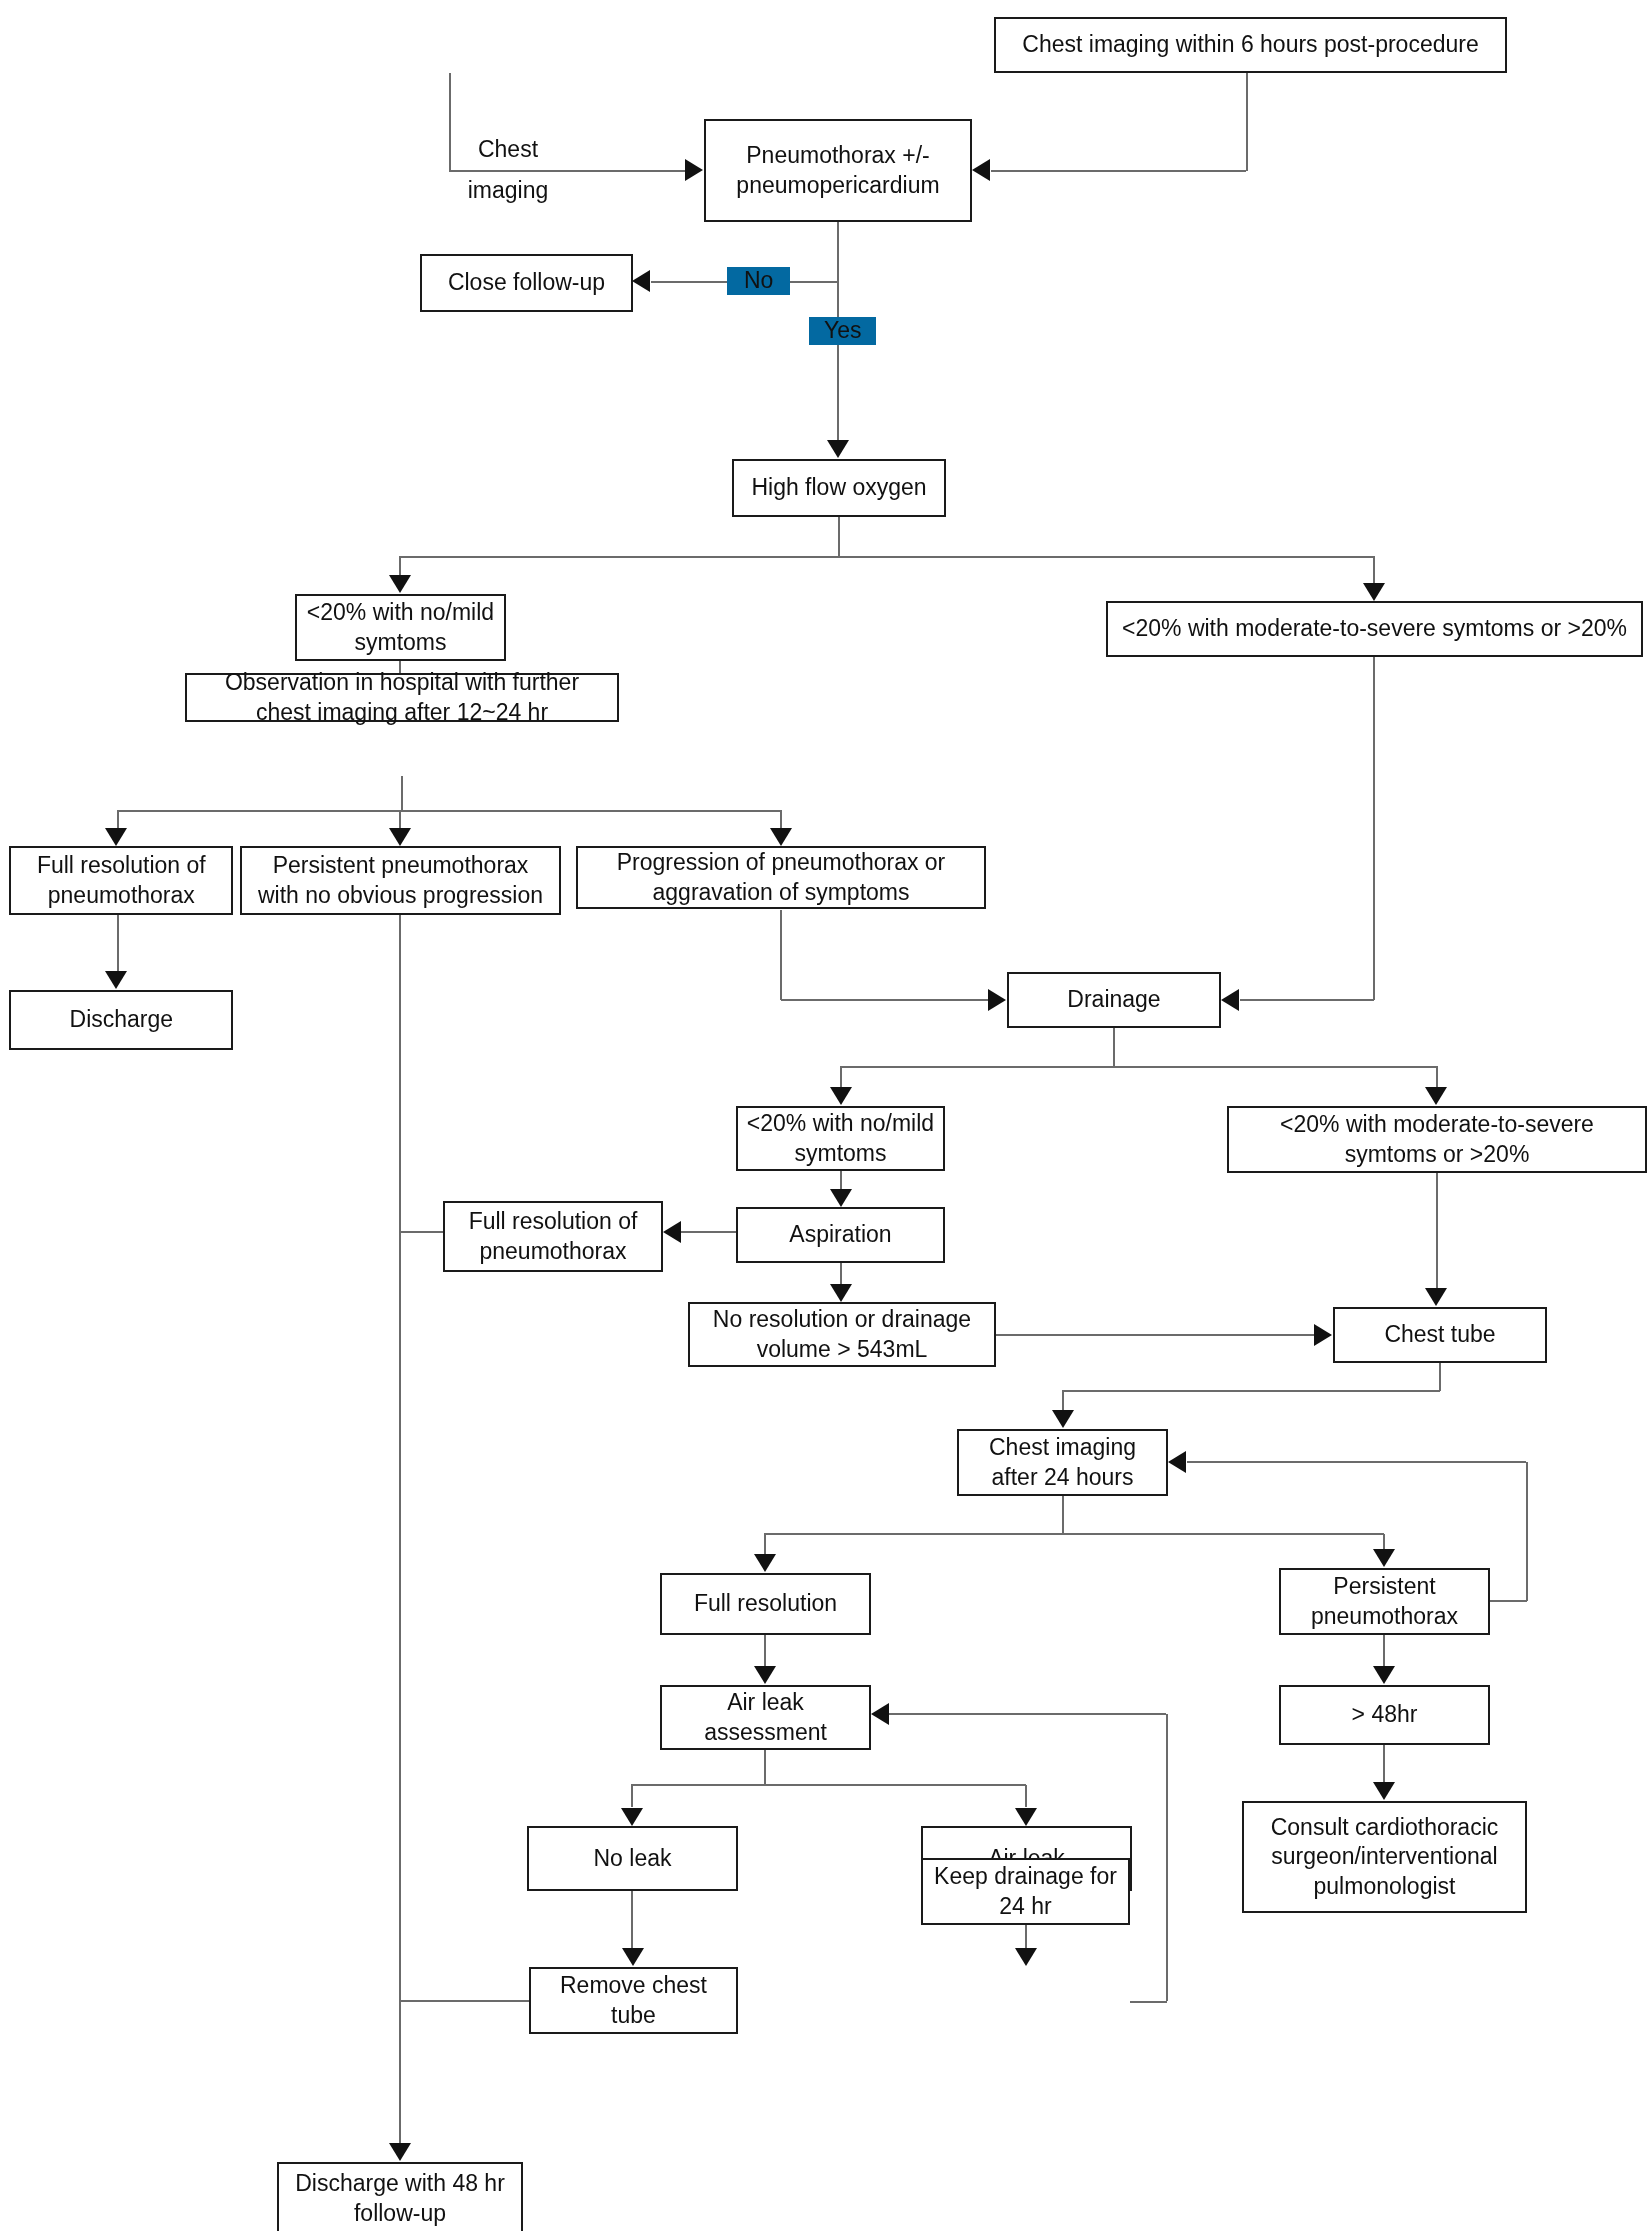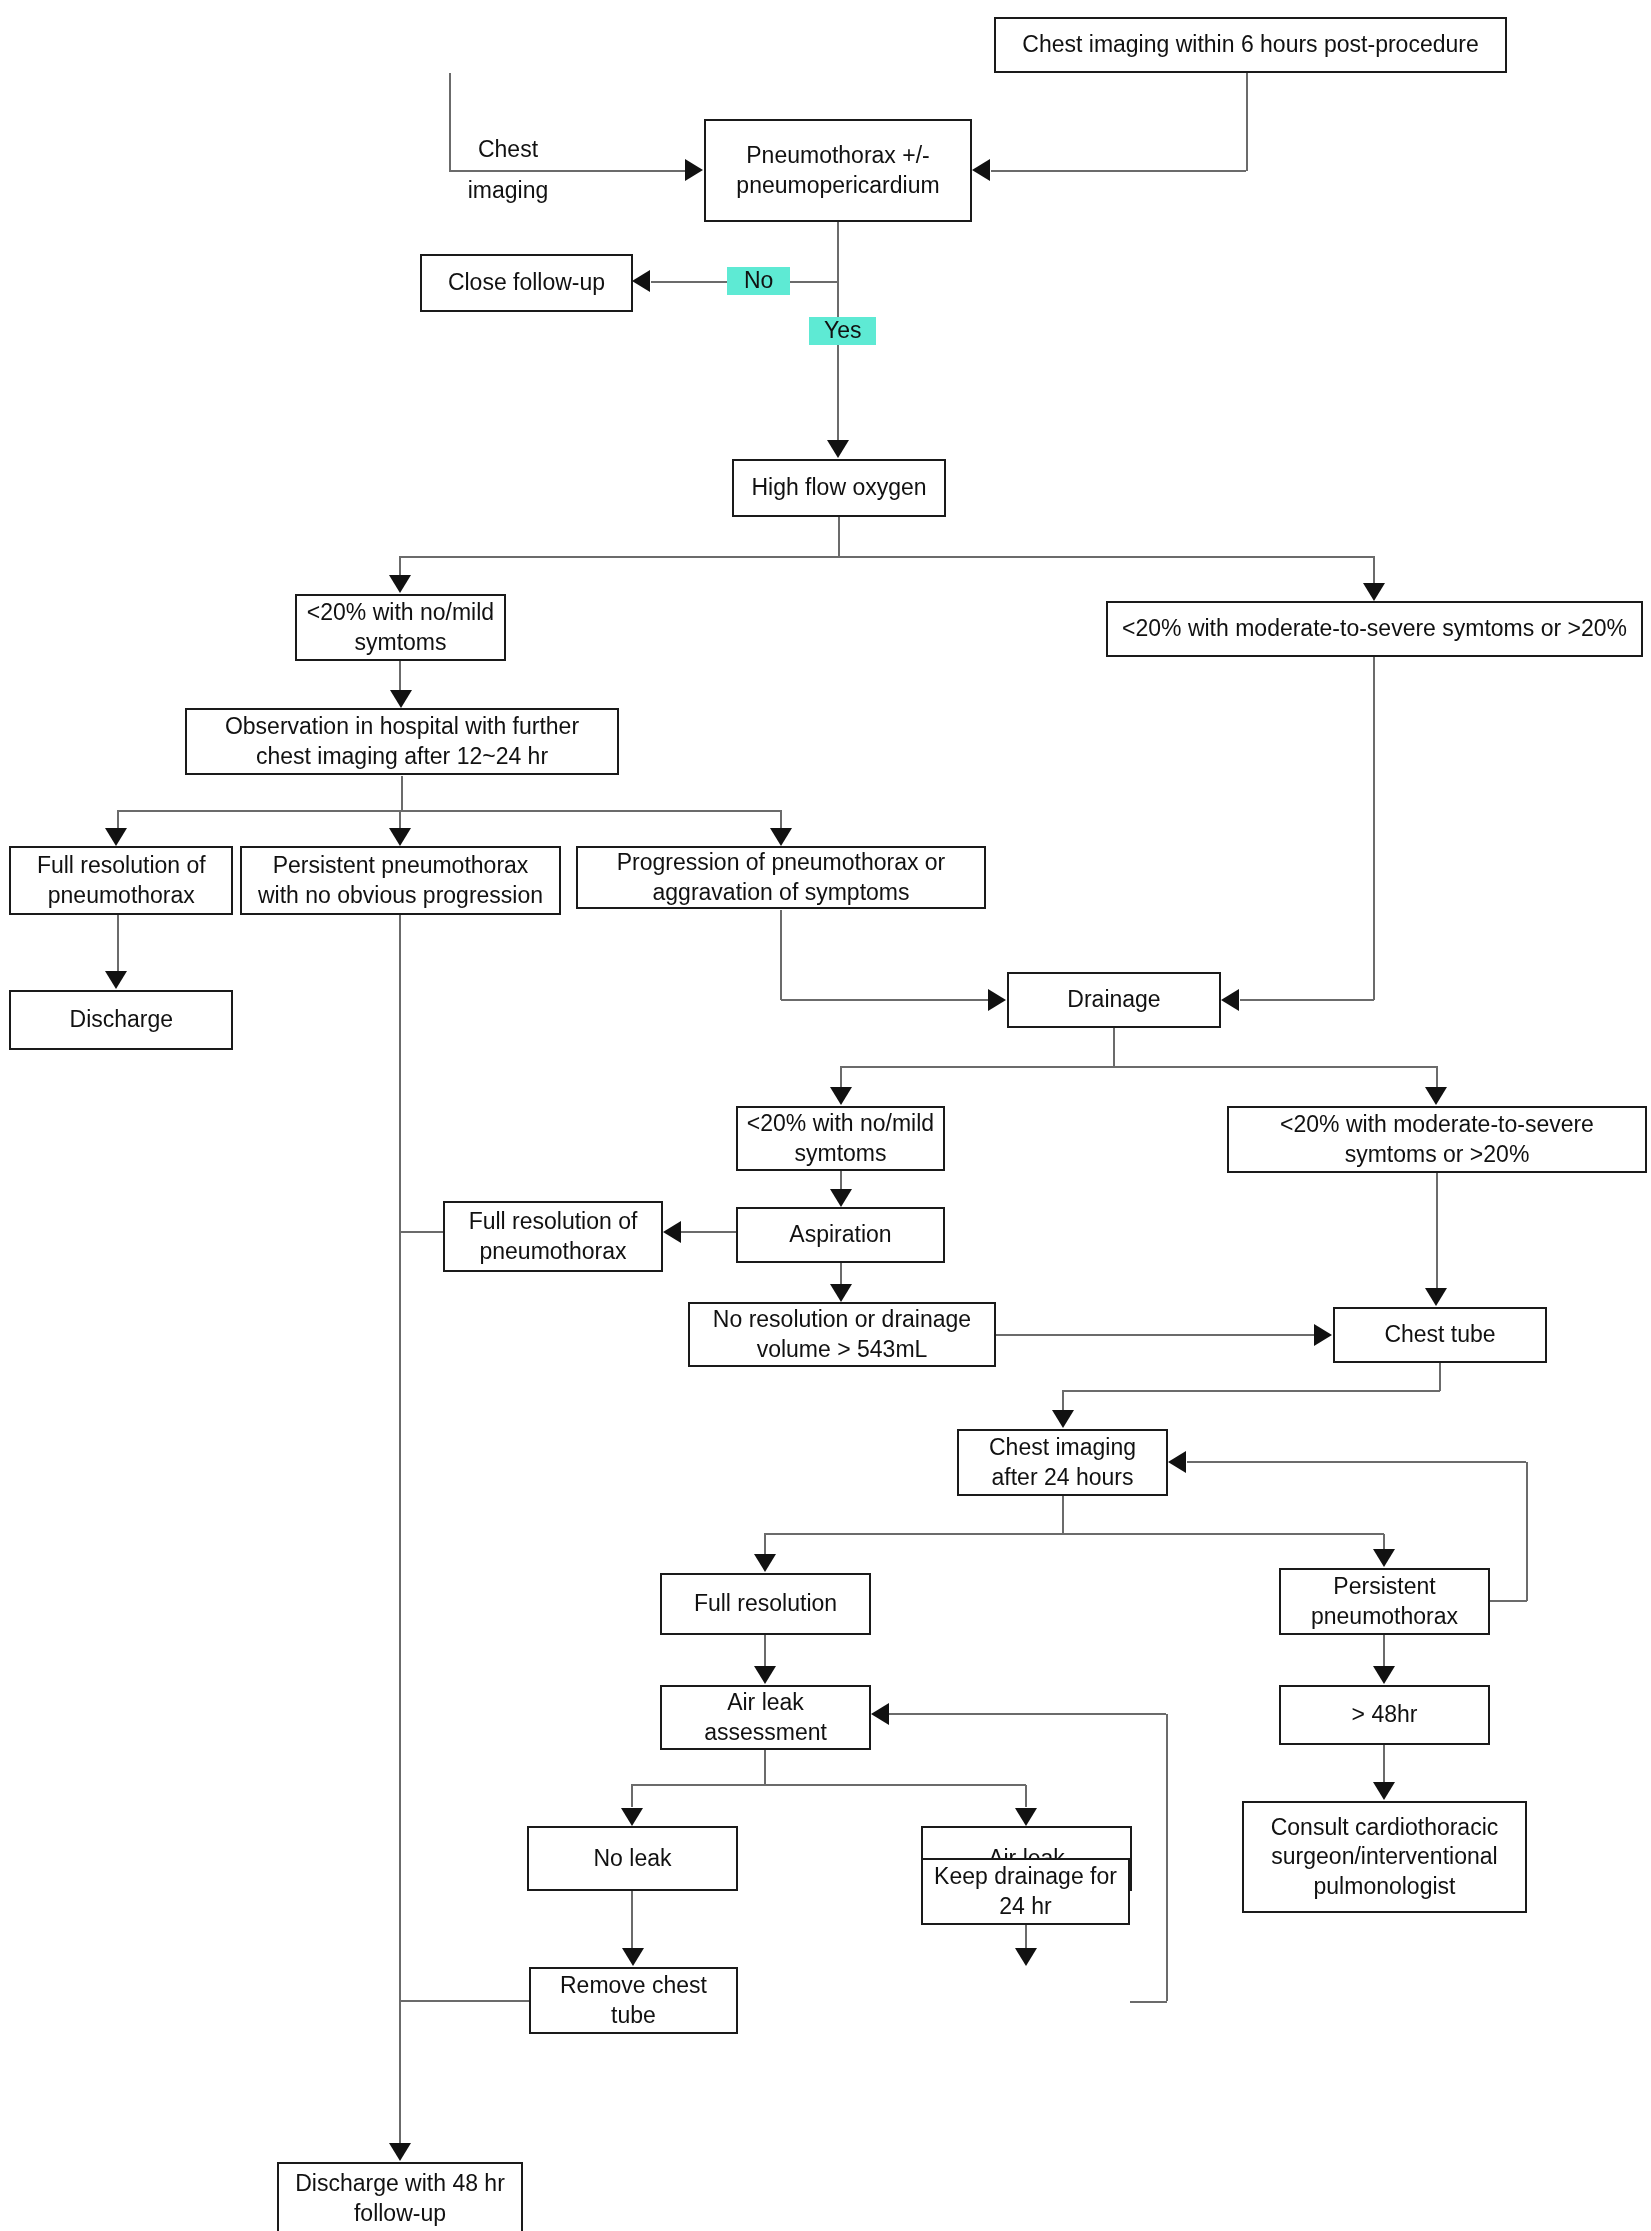--- a/index.html
+++ b/index.html
@@ -8,21 +8,21 @@
   .box{position:absolute;background:#fff;border:2.8px solid #1a1a1a;box-sizing:border-box;
        display:flex;align-items:center;justify-content:center;text-align:center;
        font-size:23px;line-height:1.28;padding:3.7px 7.5px;z-index:2;}
   .hl{position:absolute;height:1.9px;background:#6b6b6b;z-index:1;}
   .vl{position:absolute;width:1.9px;background:#6b6b6b;z-index:1;}
   .ar{position:absolute;width:0;height:0;z-index:2;}
   .ar-d{border-left:11.2px solid transparent;border-right:11.2px solid transparent;border-top:18.6px solid #111;}
   .ar-l{border-top:11.2px solid transparent;border-bottom:11.2px solid transparent;border-right:18.6px solid #111;}
   .ar-r{border-top:11.2px solid transparent;border-bottom:11.2px solid transparent;border-left:18.6px solid #111;}
   .lbl{position:absolute;font-size:23px;line-height:1.2;text-align:center;z-index:3;}
-  .lbl.bg{background:#5eead4;padding:0 3.7px;}
+  .lbl.bg{background:#0369a1;padding:0 3.7px;}
 </style>
 </head>
 <body>
 
 <div id="canvas">
 
   <div class="vl" style="left:449px;top:73px;height:98px"></div>
   <div class="hl" style="left:449px;top:170px;width:236px"></div>
   <div class="vl" style="left:1246px;top:73px;height:98px"></div>
   <div class="hl" style="left:991px;top:170px;width:255px"></div>
@@ -116,21 +116,21 @@
   <div class="lbl" style="left:429px;top:177px;width:158px">imaging</div>
   <div class="lbl bg" style="left:727px;top:267px;width:56px">No</div>
   <div class="lbl bg" style="left:809px;top:317px;width:60px">Yes</div>
 
   <div class="box" style="left:994px;top:17px;width:513px;height:56px">Chest imaging within 6 hours post-procedure</div>
   <div class="box" style="left:704px;top:119px;width:268px;height:103px">Pneumothorax +/- pneumopericardium</div>
   <div class="box" style="left:420px;top:254px;width:213px;height:58px">Close follow-up</div>
   <div class="box" style="left:732px;top:459px;width:214px;height:58px">High flow oxygen</div>
   <div class="box" style="left:295px;top:594px;width:211px;height:67px">&lt;20% with no/mild symtoms</div>
   <div class="box" style="left:1106px;top:601px;width:537px;height:56px">&lt;20% with moderate-to-severe symtoms or &gt;20%</div>
-  <div class="box" style="left:185px;top:708px;width:434px;height:67px">Observation in hospital with further chest imaging after 12~24 hr</div>
+  <div class="box" style="left:185px;top:673px;width:434px;height:49px">Observation in hospital with further chest imaging after 12~24 hr</div>
   <div class="box" style="left:9.3px;top:846px;width:224px;height:69px">Full resolution of pneumothorax</div>
   <div class="box" style="left:576px;top:846px;width:410px;height:63px">Progression of pneumothorax or aggravation of symptoms</div>
   <div class="box" style="left:240px;top:846px;width:321px;height:69px">Persistent pneumothorax with no obvious progression</div>
   <div class="box" style="left:9.3px;top:990px;width:224px;height:60px">Discharge</div>
   <div class="box" style="left:1007px;top:972px;width:214px;height:56px">Drainage</div>
   <div class="box" style="left:736px;top:1106px;width:209px;height:65px">&lt;20% with no/mild symtoms</div>
   <div class="box" style="left:1227px;top:1106px;width:420px;height:67px">&lt;20% with moderate-to-severe symtoms or &gt;20%</div>
   <div class="box" style="left:736px;top:1207px;width:209px;height:56px">Aspiration</div>
   <div class="box" style="left:443px;top:1201px;width:220px;height:71px">Full resolution of pneumothorax</div>
   <div class="box" style="left:688px;top:1302px;width:308px;height:65px">No resolution or drainage volume &gt; 543mL</div>

